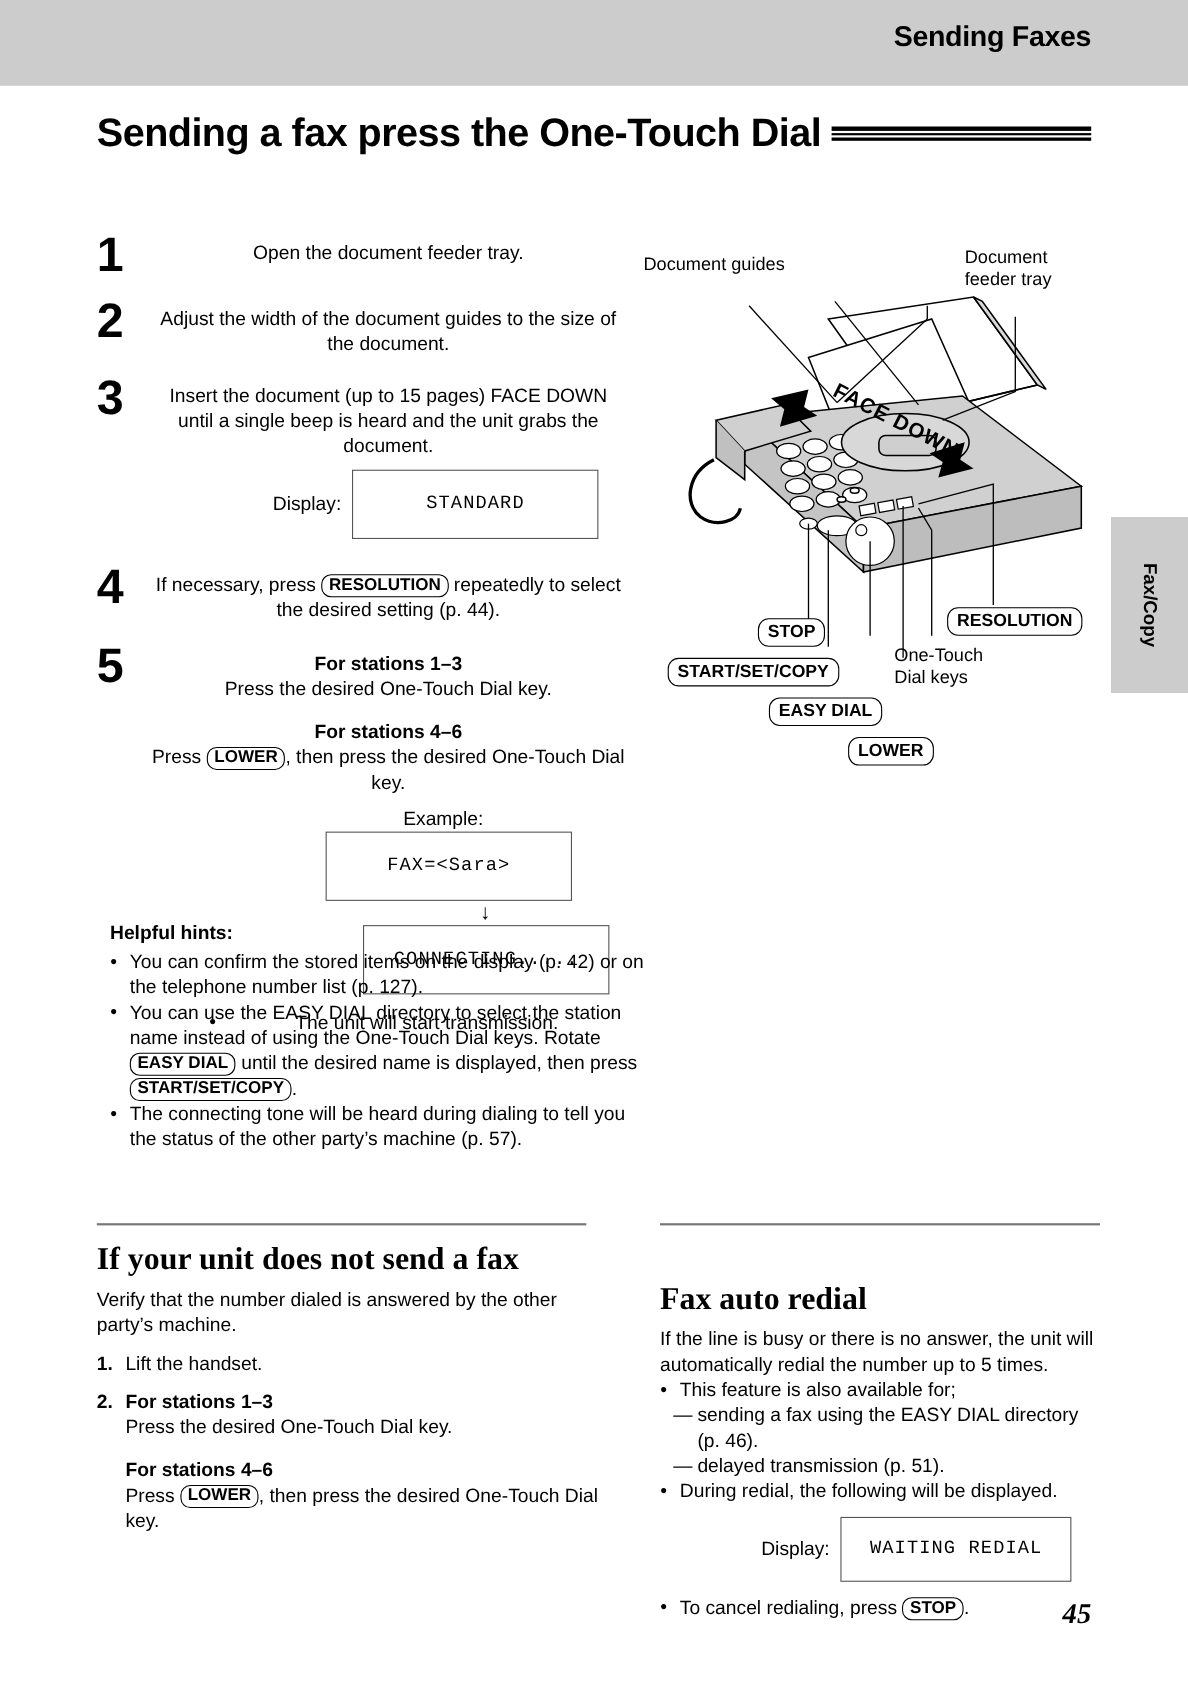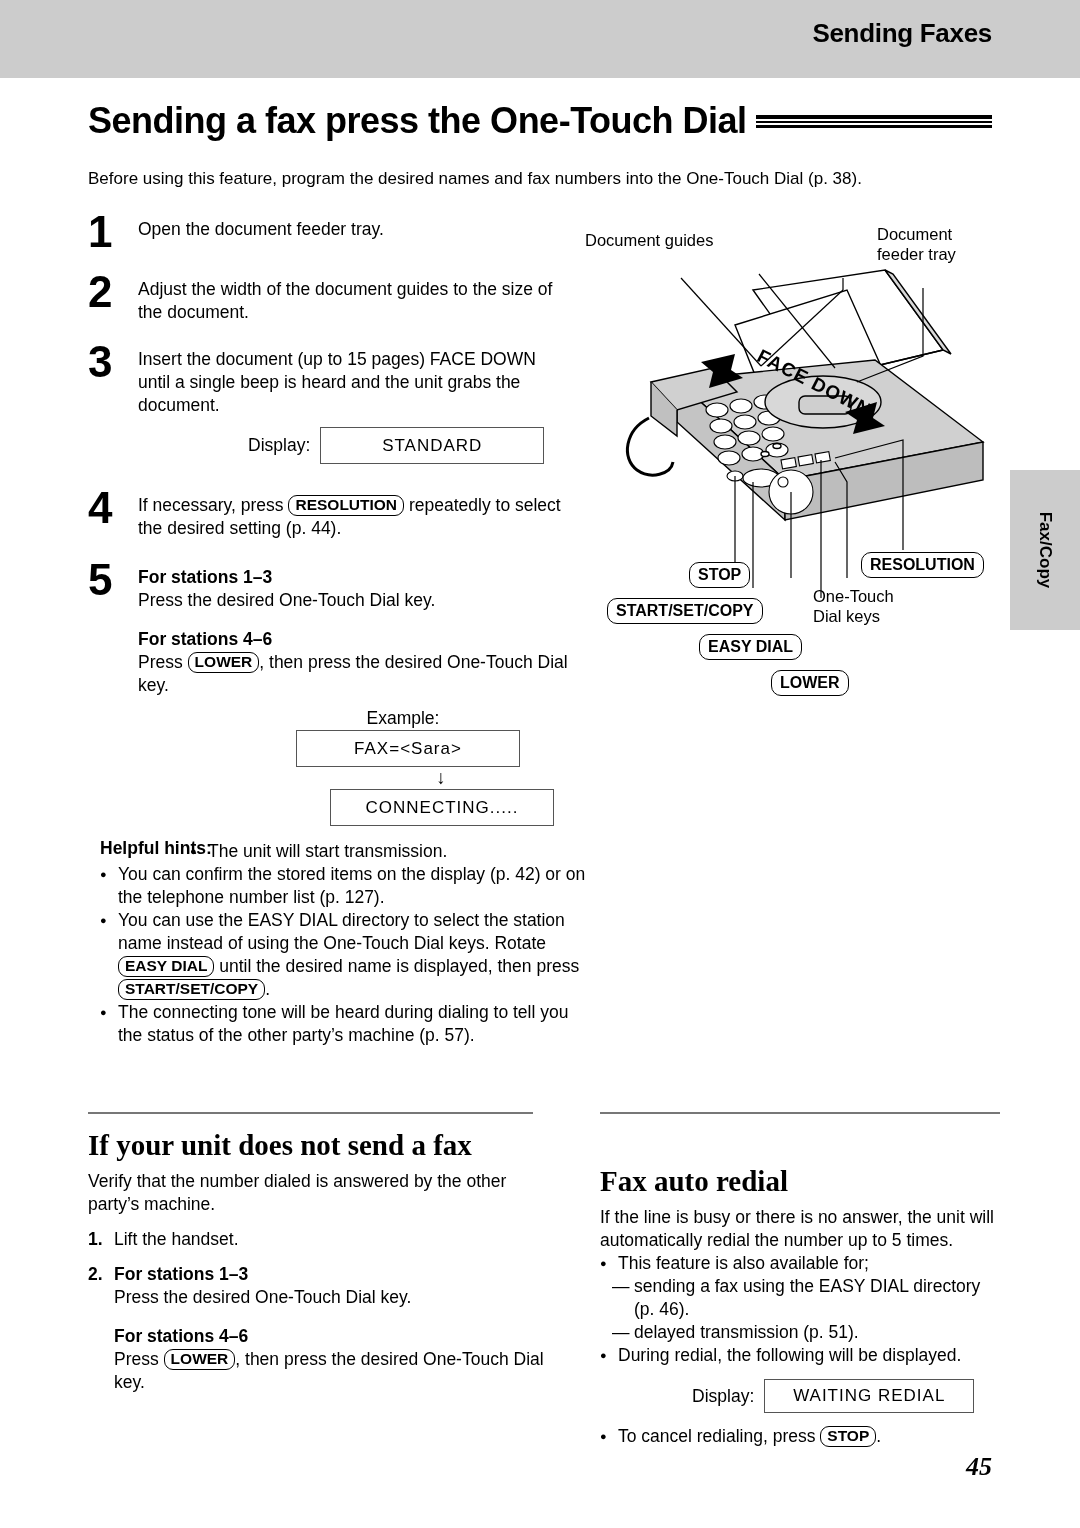--- a/index.html
+++ b/index.html
@@ -47,44 +47,44 @@
 
   
   .steps{position:absolute;left:88px;top:212px;width:480px;}
   .step{display:flex;margin-bottom:10px;}
   .step-num{
     width:50px;flex:0 0 50px;
     font-size:44px;font-weight:bold;line-height:40px;
     text-align:left;
   }
   .step-body{flex:1;font-size:17.5px;line-height:23px;padding-top:6px;}
-  .step-body p{margin:0;}
+  .step-body p{margin:0;text-align:center;}
   .strong-line{font-weight:bold;}
   .gap{height:16px;}
 
   
   .key{
     display:inline-block;
     border:1.6px solid #000;border-radius:9px;
     padding:0px 6px 1px 6px;
     font-weight:bold;font-size:15.5px;
     line-height:18px;
     vertical-align:1px;
     white-space:nowrap;
     background:#fff;
   }
 
   
   .disp-row{display:flex;align-items:center;margin-top:10px;}
   .disp-label{font-size:17.5px;margin-right:10px;}
   .disp-box{
     border:1.6px solid #555;background:#fff;
-    font-family:Liberation Sans, sans-serif;
+    font-family:Liberation Mono, monospace;
     font-size:17px;letter-spacing:1px;
-    padding:6px 0;
+    padding:19px 0;
     width:222px;text-align:center;
   }
   .arrow-down{
     width:222px;text-align:center;font-size:19px;line-height:16px;margin:3px 0 3px 0;
   }
 
   .bullet-line{
     font-size:17.5px;line-height:23px;
     padding-left:18px;position:relative;margin:0;
   }
@@ -161,21 +161,20 @@
 
   <div class="main-title-row">
     <div class="main-title">Sending a fax press the One-Touch Dial</div>
     <div class="title-rule">
       <span class="l1"></span>
         <span class="l2"></span>
         <span class="l3"></span>
     </div>
   </div>
 
-  <div class="intro">Before using this feature, program the desired names and fax numbers into the One-Touch Dial (p. 38).</div>
 
   <div class="steps">
 
     <div class="step">
       <div class="step-num">1</div>
       <div class="step-body">
           <p>Open the document feeder tray.</p>
         </div>
     </div>
 

